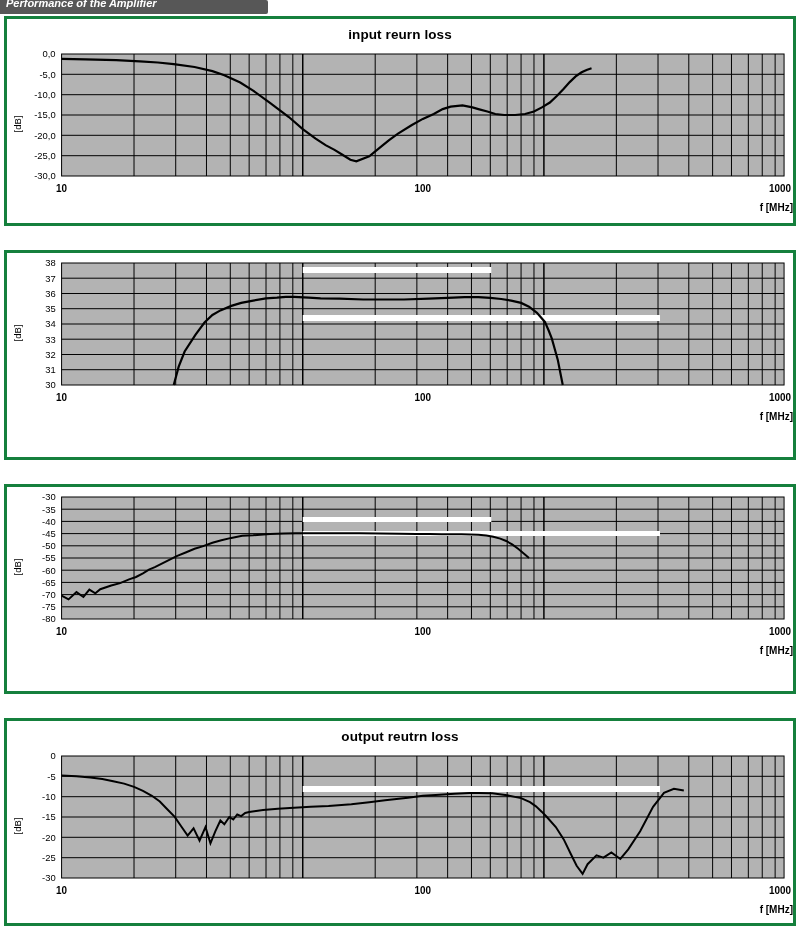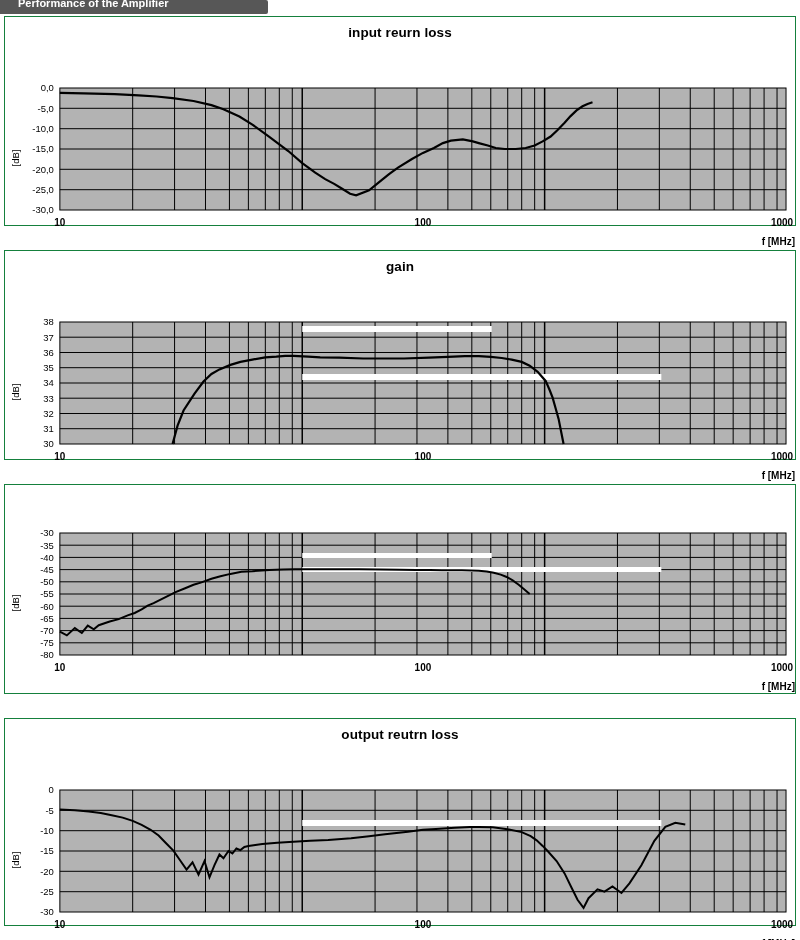--- a/index.html
+++ b/index.html
@@ -22,50 +22,50 @@
     position: absolute;
     left: 0;
     top: 0;
     width: 268px;
     height: 14px;
     background: #575757;
     color: #ffffff;
     font-size: 11px;
     font-weight: bold;
     line-height: 11px;
-    padding-left: 18px;
+    padding-left: 6px;
     box-sizing: border-box;
     overflow: hidden;
     border-top-right-radius: 2px;
     border-bottom-right-radius: 2px;
+    font-style: italic;
   }
   .header-bar span { position: relative; top: -2px; }
 
   .chart-card {
     position: absolute;
     left: 4px;
     width: 792px;
     background: #ffffff;
-    border: 1px solid #15803d;
+    border: 3px solid #15803d;
     box-sizing: border-box;
   }
   .chart-title {
     text-align: center;
     font-size: 13.5px;
     font-weight: bold;
     color: #000;
     margin-top: 8px;
     margin-bottom: 2px;
     letter-spacing: .1px;
   }
   .plot-wrap {
     position: relative;
     width: 100%;
     height: 160px;
-    margin-top: 38px;
   }
   .plot-svg { display: block; width: 100%; height: 100%; }
   .ylabel {
     position: absolute;
     left: 2px;
     top: 50%;
     transform: translateY(-50%) rotate(-90deg);
     font-size: 9.5px;
     color: #000;
     white-space: nowrap;
@@ -148,21 +148,20 @@
         </g>
         <g>
           <path fill="none" stroke="#000" stroke-width="2.2" d="M55,14.9 L79,15.3 L110,16.1 L134,17.3 L152,18.5 L168,20.2 L189,23 L207,27.1 L219,31.2 L235,38.5 L248,46.6 L265,58.8 L284,73 L298,85.2 L311,94.6 L321,101.1 L330,105.9 L338,110.8 L346,115.7 L352,117.3 L365,112.4 L376,103.4 L385,96.1 L394,89.6 L408,81 L419,74.9 L430,70 L439,65.1 L447,62.6 L459,61.4 L469,63.4 L475,65.1 L484,67.5 L492,70 L501,71 L512,71 L522,70 L531,67.5 L539,63.4 L547,58.5 L554,52 L561,44.7 L567,38.1 L573,32.4 L579,28.3 L584,25.9 L589,24.3"></path>
         </g>
       </svg>
     </div>
     <div class="xlabel">f [MHz]</div>
   </div>
 
   <div class="chart-card" style="top:250px;height:210px;">
-    <div class="chart-title">gain</div>
     <div class="plot-wrap">
       <div class="ylabel">[dB]</div>
       <svg class="plot-svg" viewBox="0 0 792 160" preserveAspectRatio="none">
         <g>
           <rect x="55" y="10" width="728" height="122" fill="#b3b3b3" stroke="#000" stroke-width="1"></rect>
         </g>
         <g stroke="#000" stroke-width="1">
           <line x1="128" y1="10" x2="128" y2="132"></line>
           <line x1="170" y1="10" x2="170" y2="132"></line>
           <line x1="201" y1="10" x2="201" y2="132"></line>

